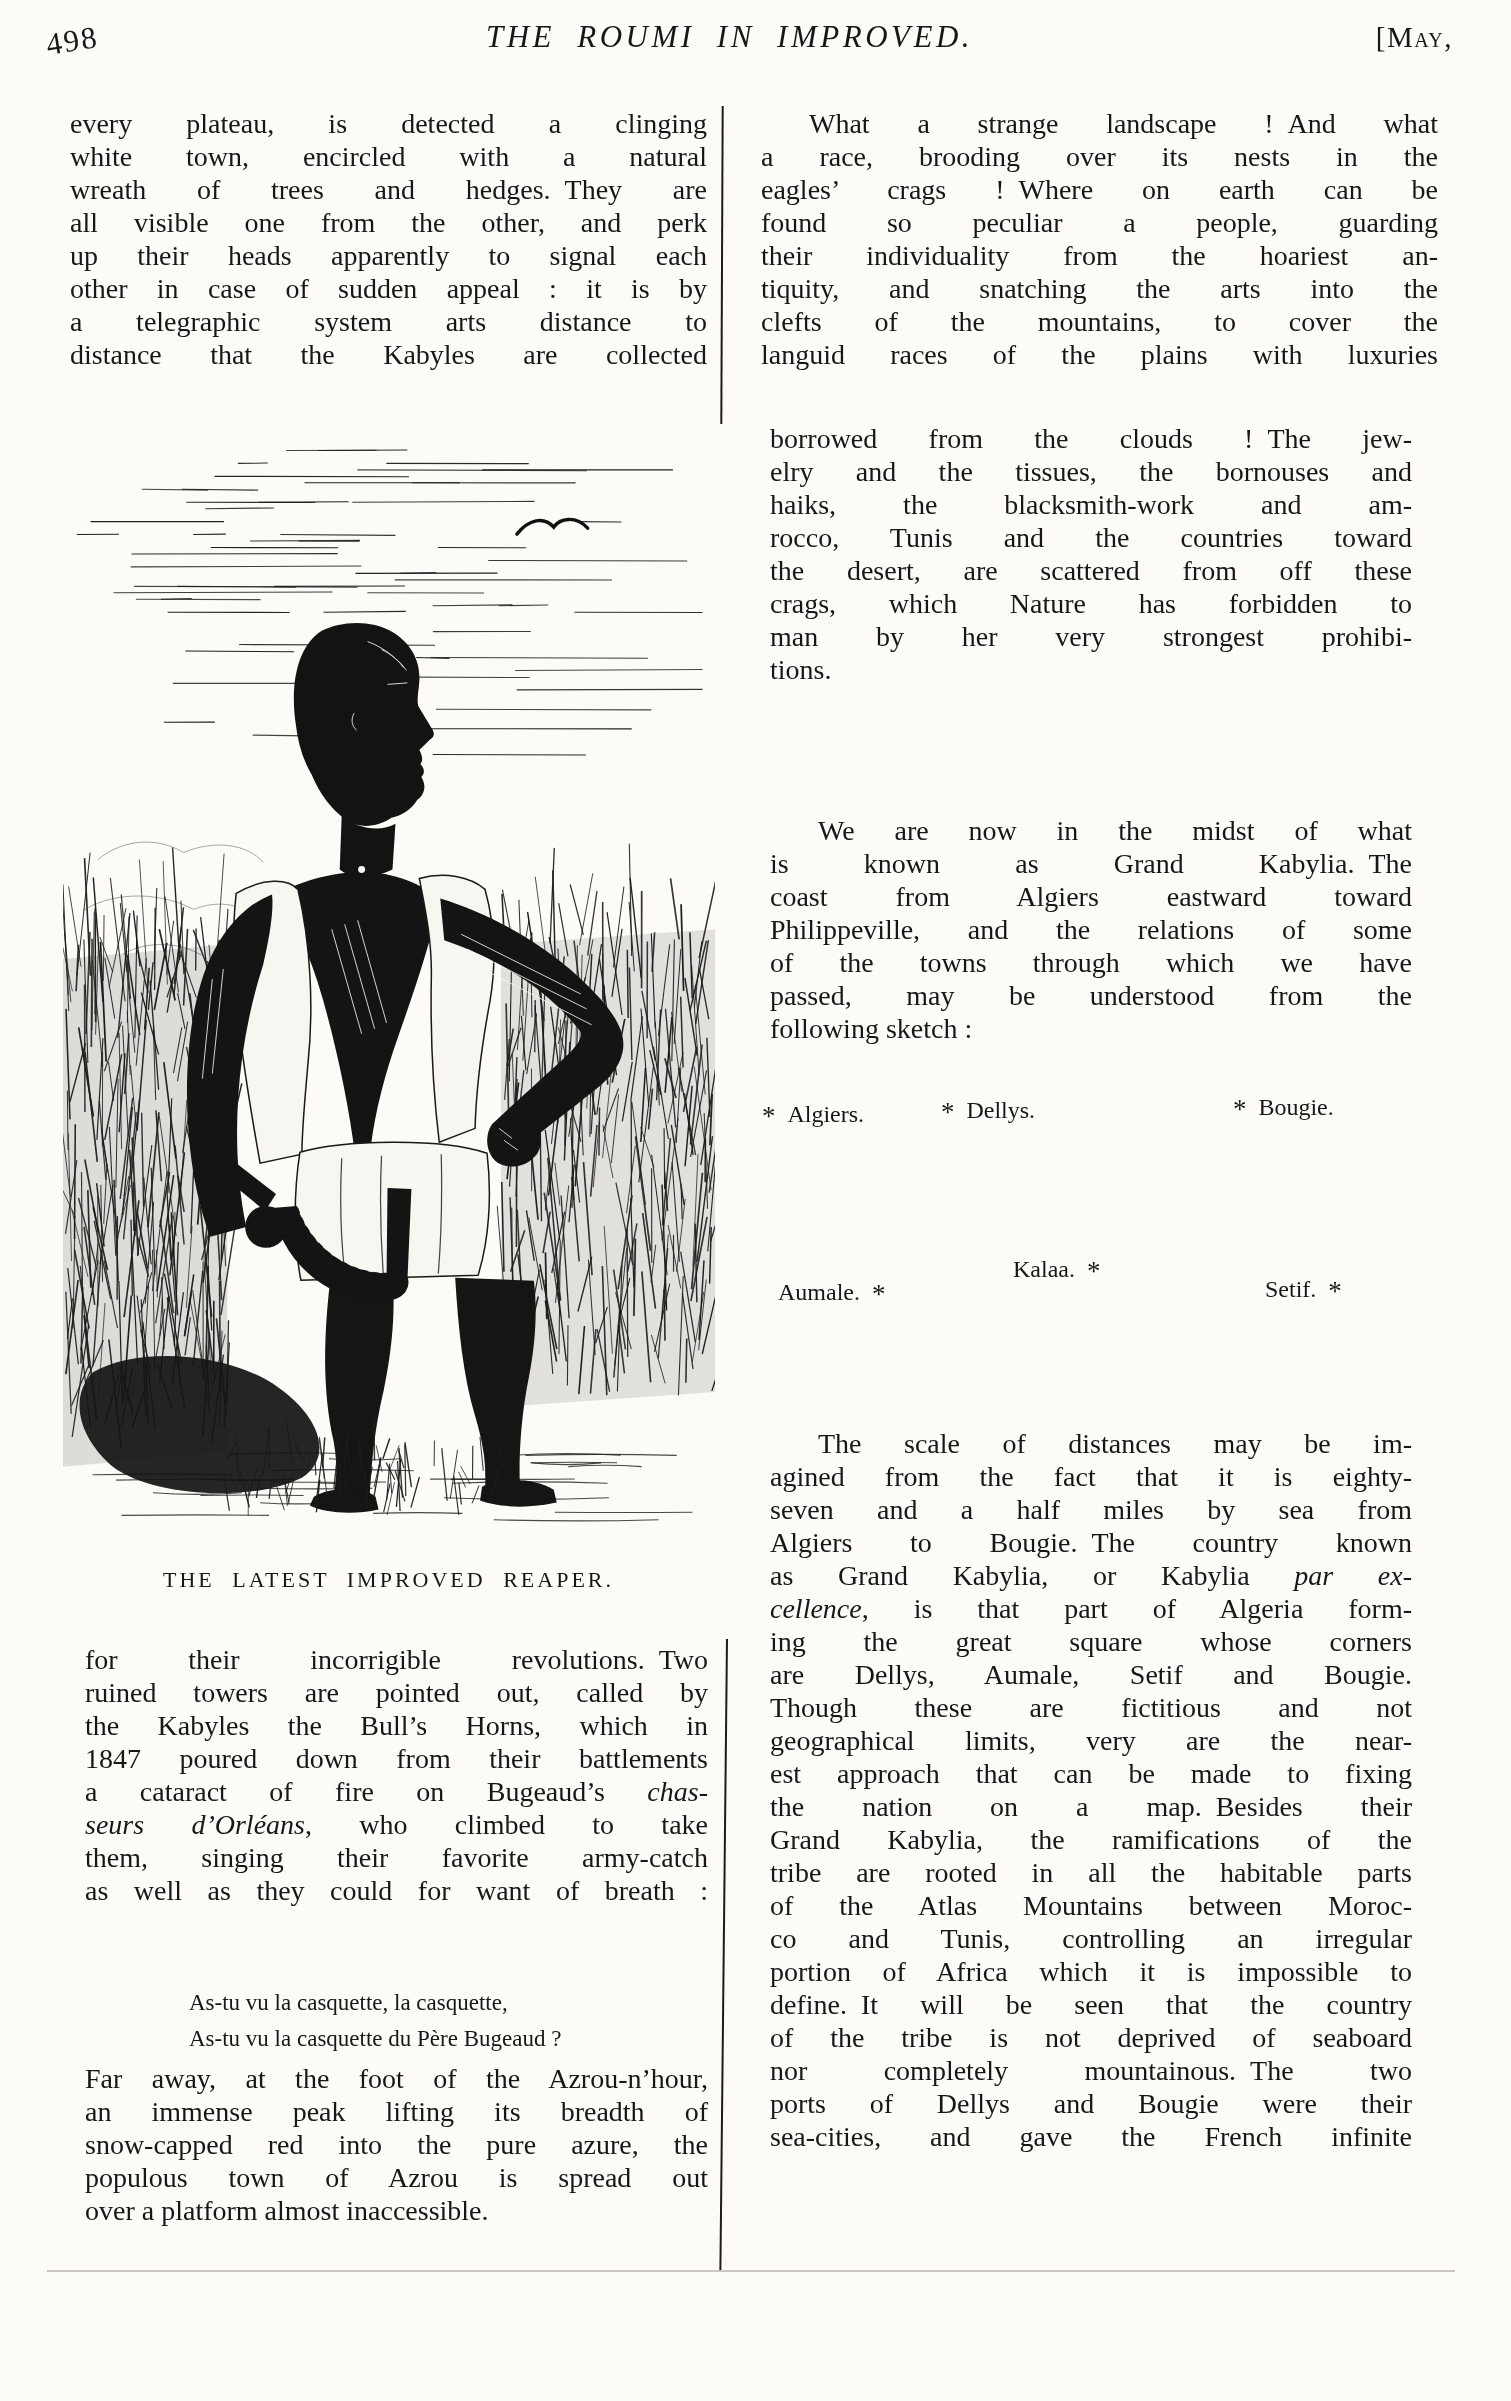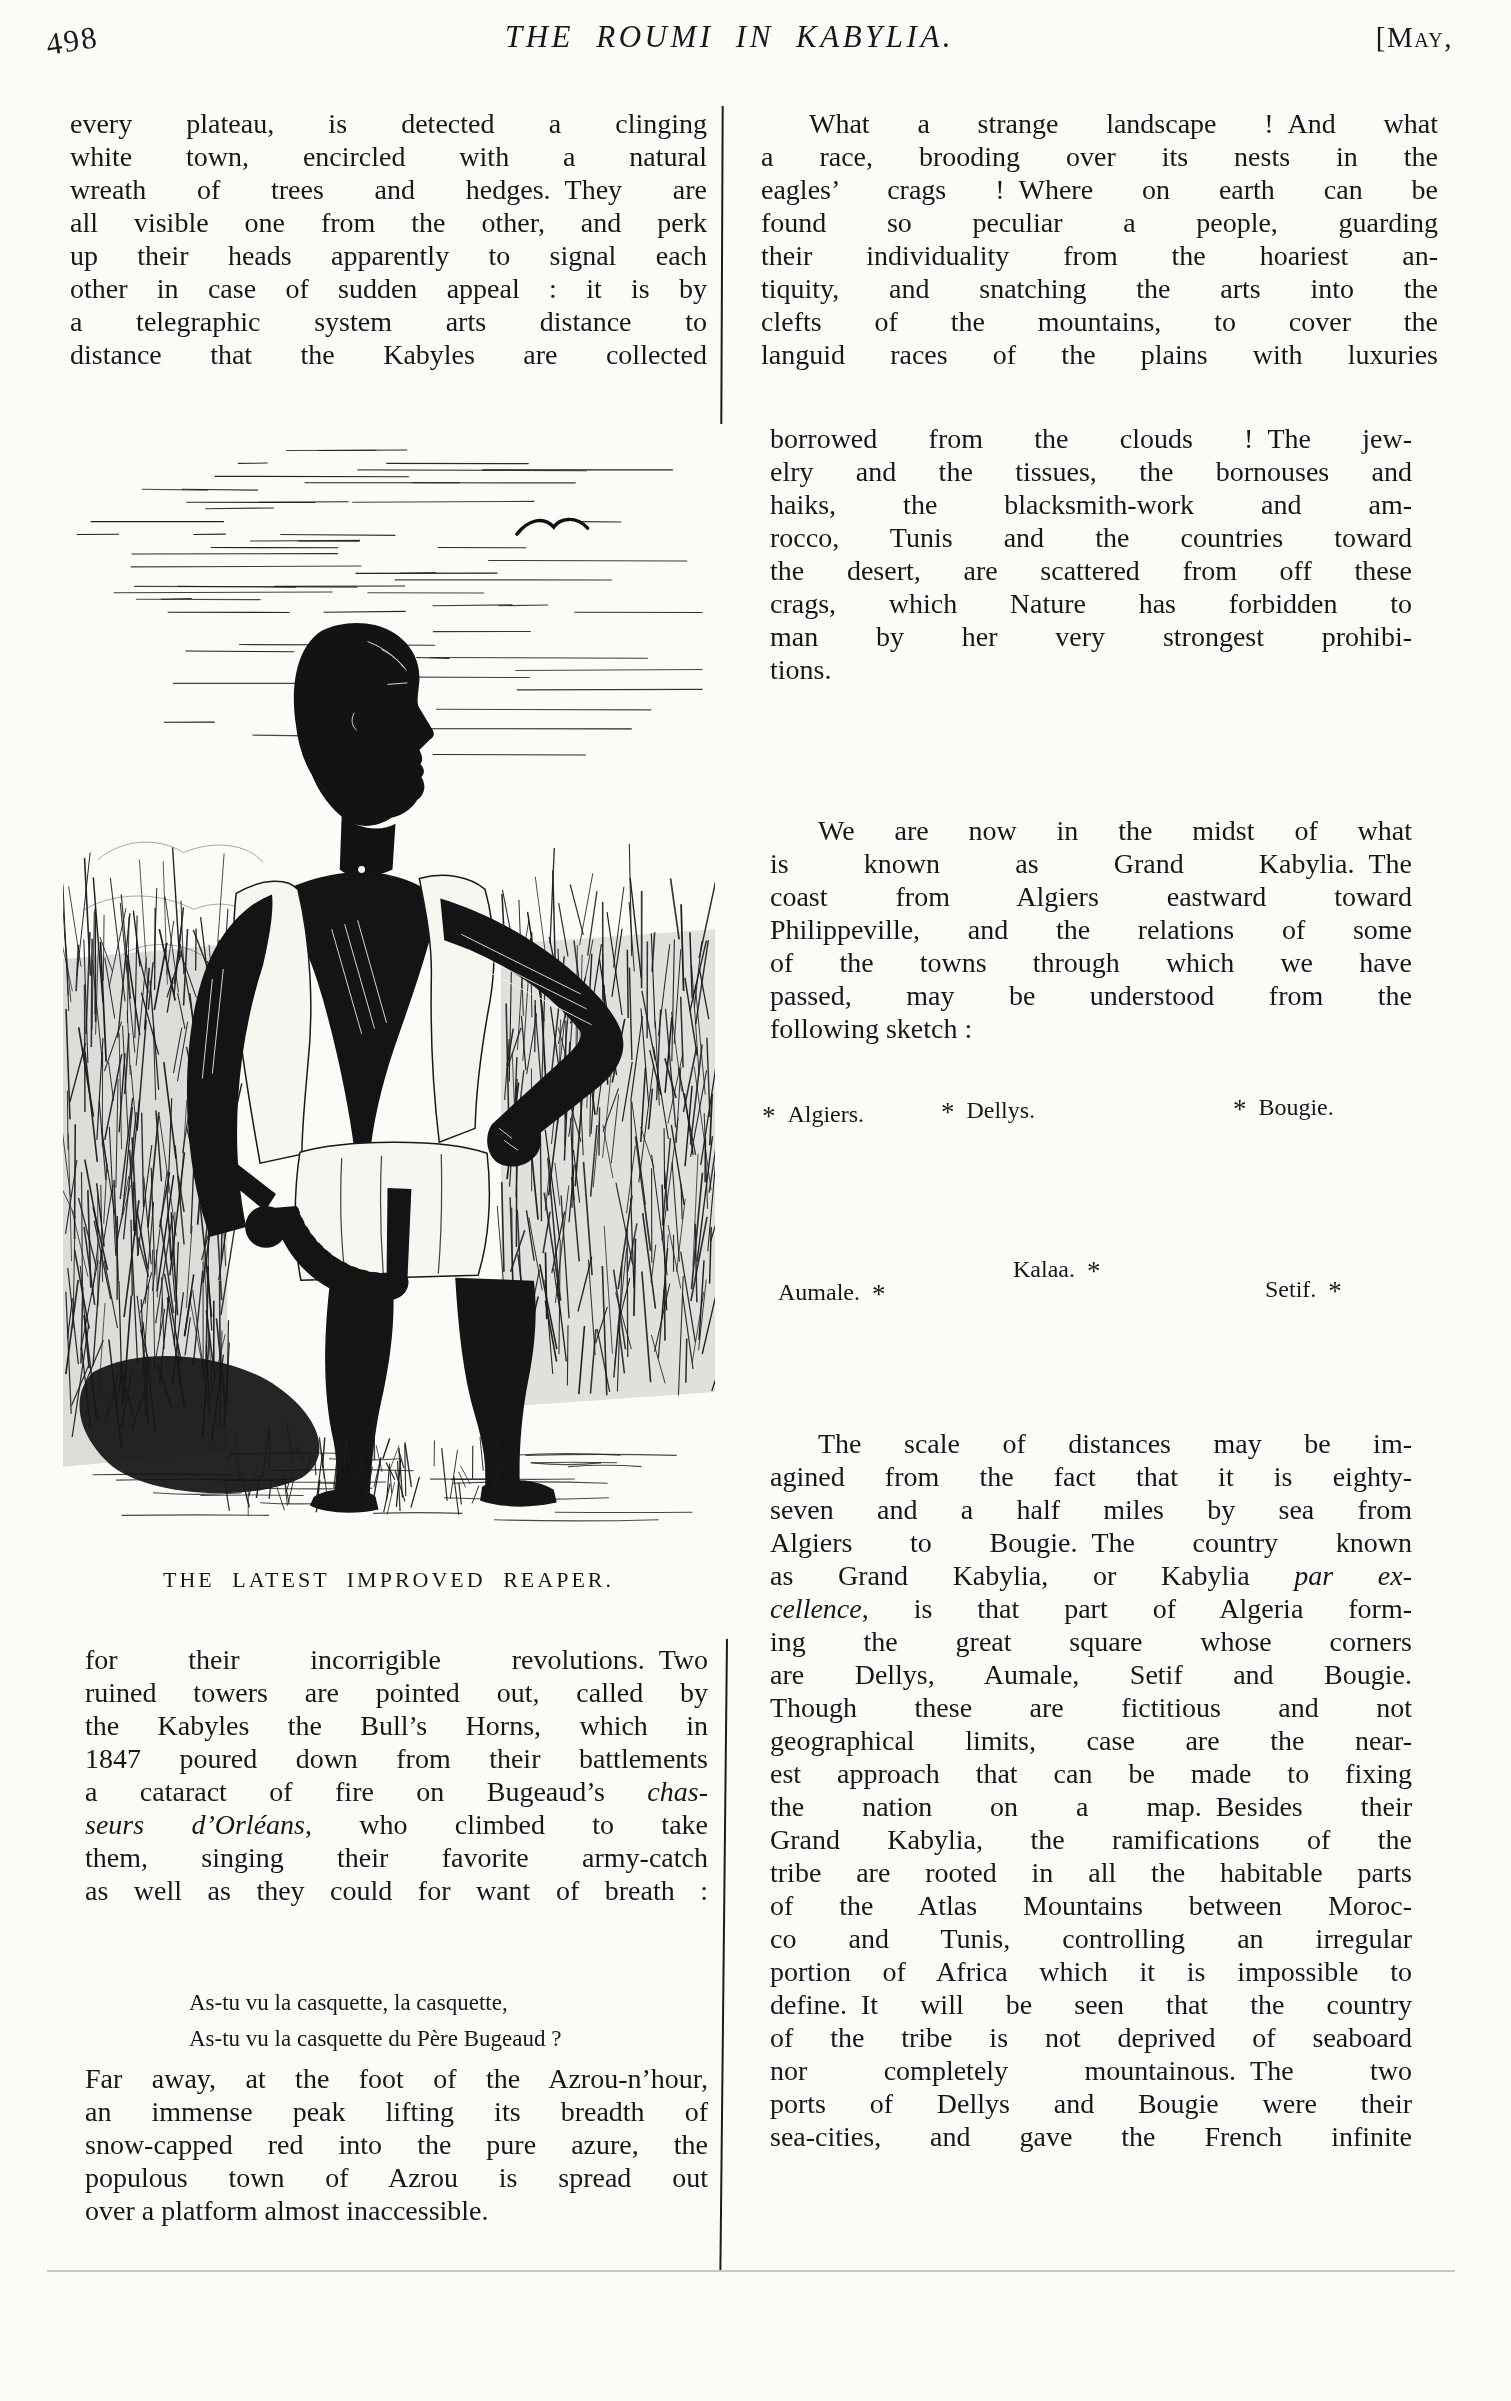--- a/index.html
+++ b/index.html
@@ -40,21 +40,21 @@
   .baserule{position:absolute;left:47px;top:2270px;width:1408px;height:1.5px;background:#c9c6c0;}
   
   .fig{position:absolute;left:-7.5px;top:431px;width:655px;height:1110px;}
 </style>
 </head>
 <body>
 
 <div class="sheet">
 
   <div class="pageno">498</div>
-  <div class="htitle">THE ROUMI IN KABYLIA.</div>
+  <div class="htitle">THE ROUMI IN IMPROVED.</div>
   <div class="issue">[May,</div>
 
   <div class="vrule" id="vr1"></div>
   <div class="vrule" id="vr2"></div>
   <div class="baserule"></div>
 
   <section class="col col-left">
     <div class="para" style="top:107px;width:637px;">
         <div class="tline"><span>every plateau, is detected a clinging</span></div>
         <div class="tline"><span>white town, encircled with a natural</span></div>
@@ -864,21 +864,21 @@
     <div class="para ind shift" style="top:1427px;">
         <div class="tline"><span>The scale of distances may be im-</span></div>
         <div class="tline"><span>agined from the fact that it is eighty-</span></div>
         <div class="tline"><span>seven and a half miles by sea from</span></div>
         <div class="tline"><span>Algiers to Bougie. The country known</span></div>
         <div class="tline"><span>as Grand Kabylia, or Kabylia </span><i>par ex-</i></div>
         <div class="tline"><i>cellence</i><span>, is that part of Algeria form-</span></div>
         <div class="tline"><span>ing the great square whose corners</span></div>
         <div class="tline"><span>are Dellys, Aumale, Setif and Bougie.</span></div>
         <div class="tline"><span>Though these are fictitious and not</span></div>
-        <div class="tline"><span>geographical limits, case are the near-</span></div>
+        <div class="tline"><span>geographical limits, very are the near-</span></div>
         <div class="tline"><span>est approach that can be made to fixing</span></div>
         <div class="tline"><span>the nation on a map. Besides their</span></div>
         <div class="tline"><span>Grand Kabylia, the ramifications of the</span></div>
         <div class="tline"><span>tribe are rooted in all the habitable parts</span></div>
         <div class="tline"><span>of the Atlas Mountains between Moroc-</span></div>
         <div class="tline"><span>co and Tunis, controlling an irregular</span></div>
         <div class="tline"><span>portion of Africa which it is impossible to</span></div>
         <div class="tline"><span>define. It will be seen that the country</span></div>
         <div class="tline"><span>of the tribe is not deprived of seaboard</span></div>
         <div class="tline"><span>nor completely mountainous. The two</span></div>

